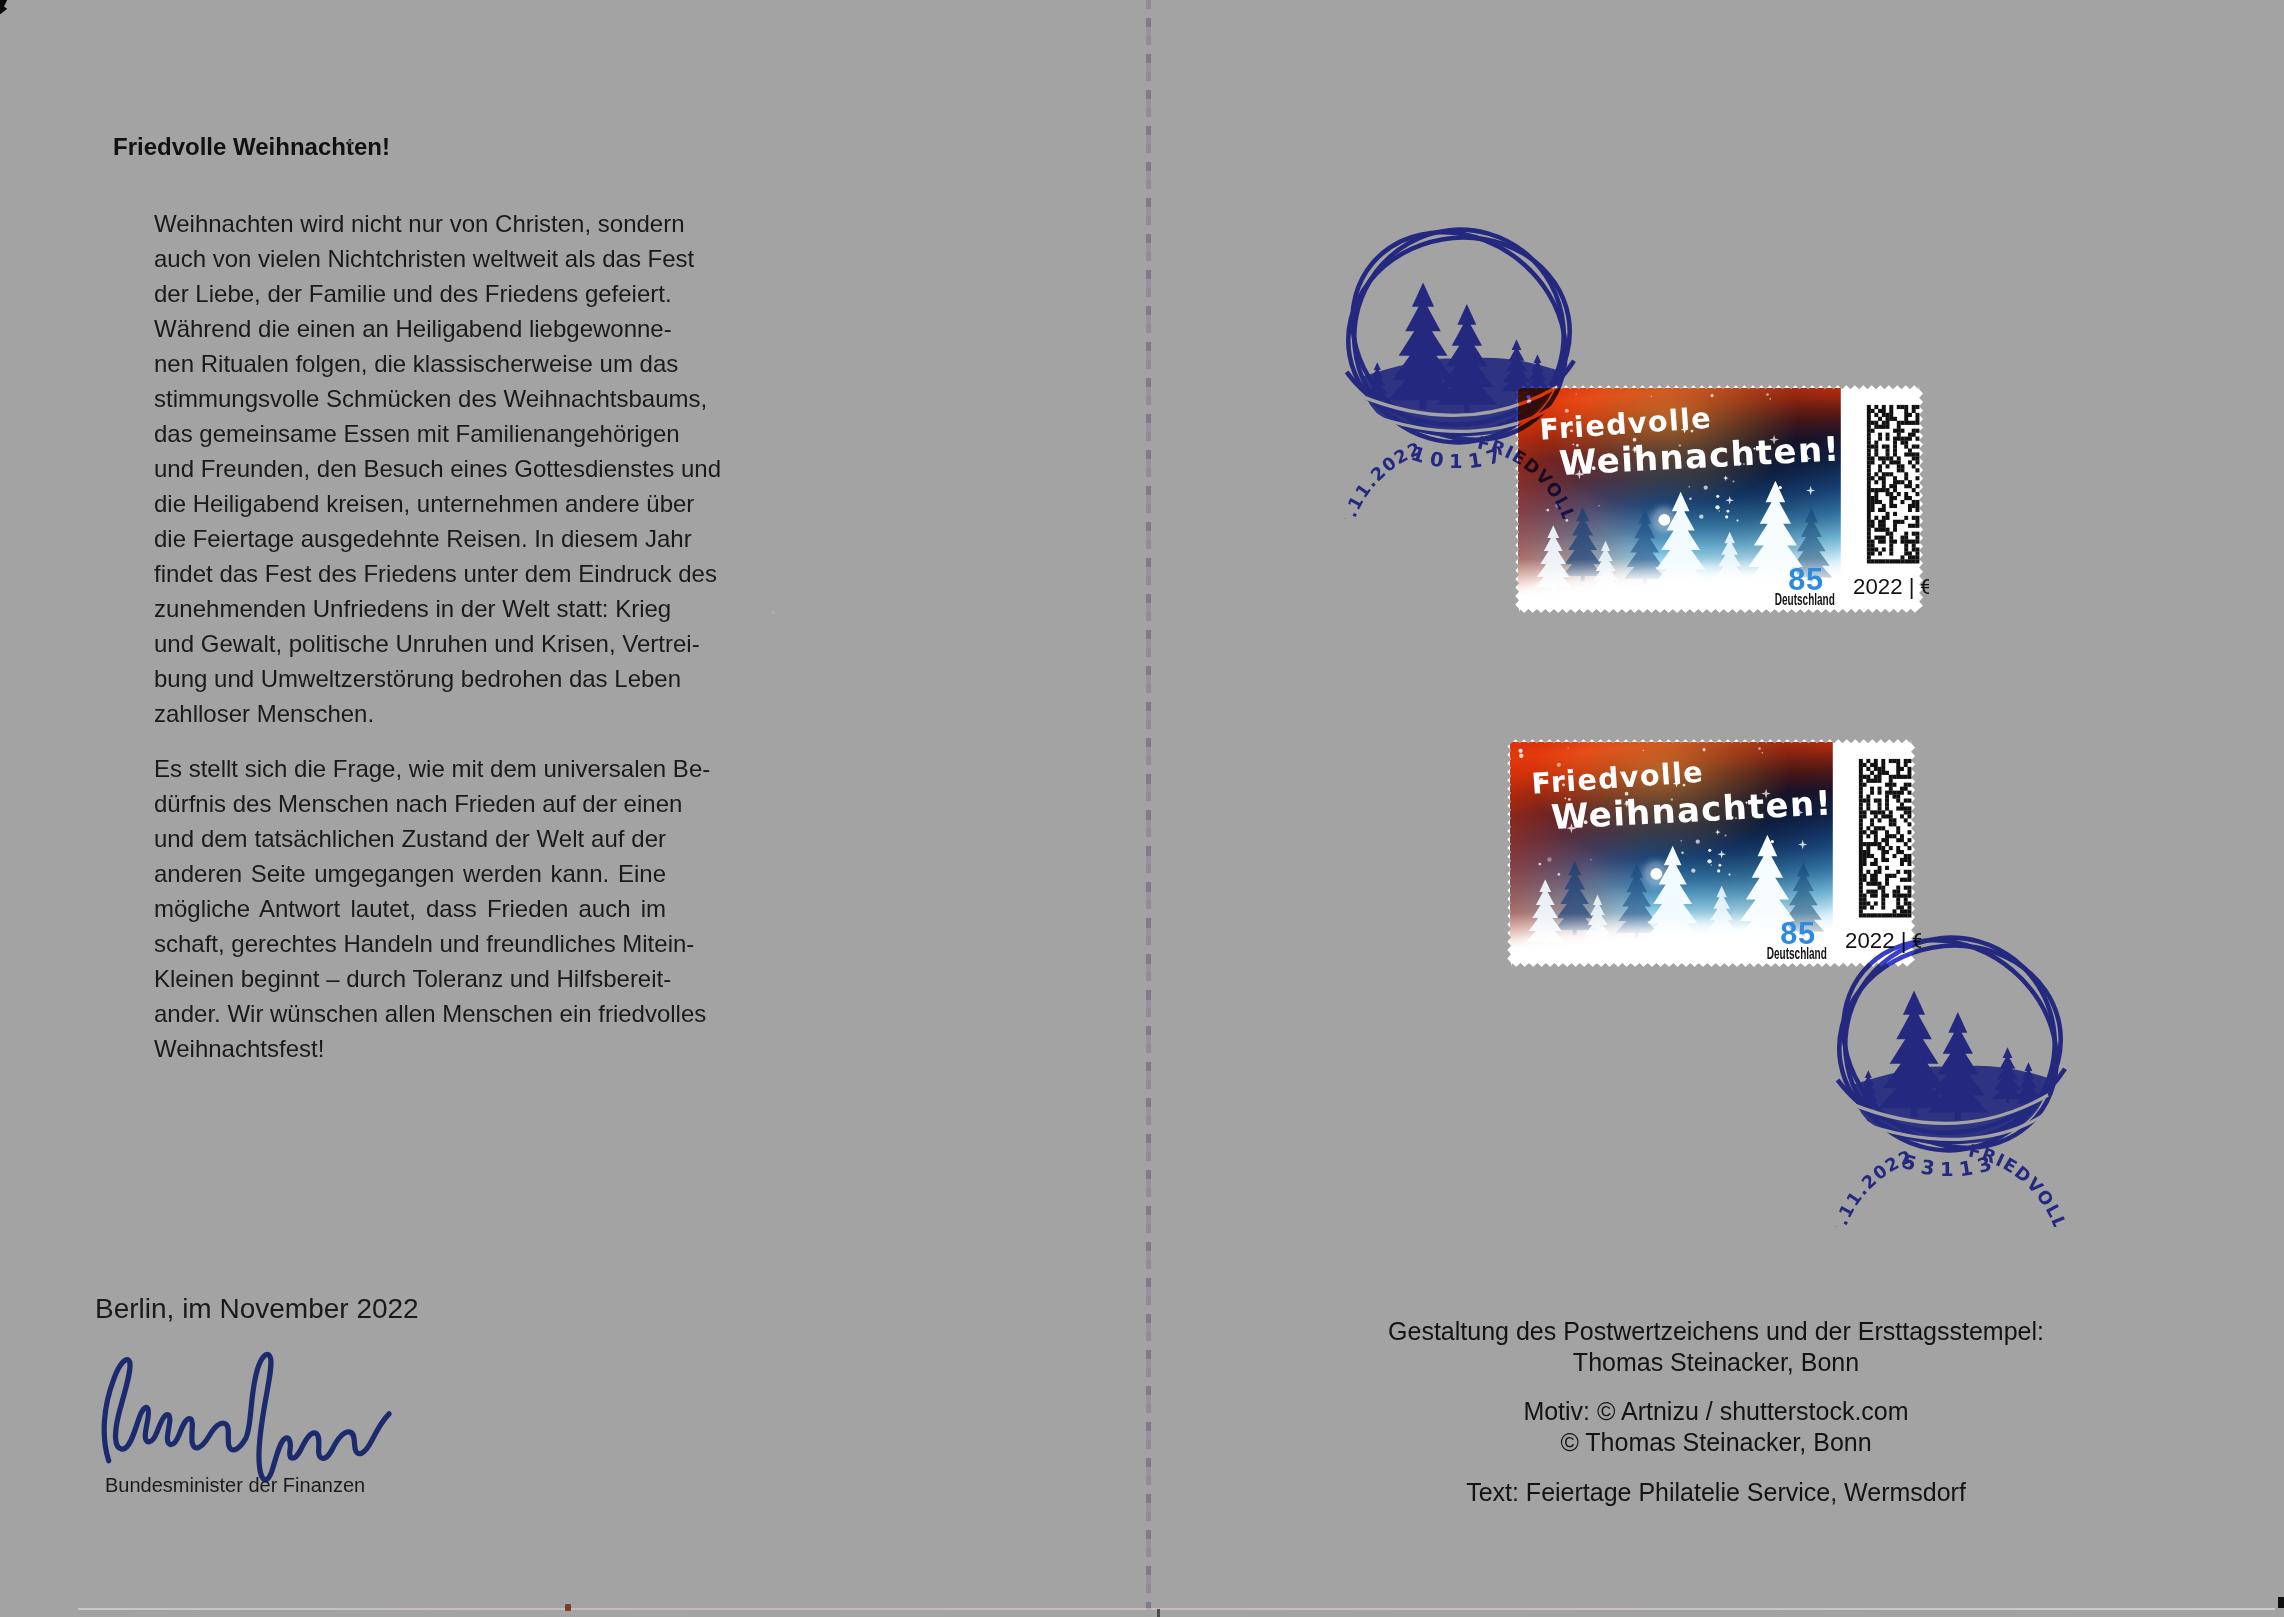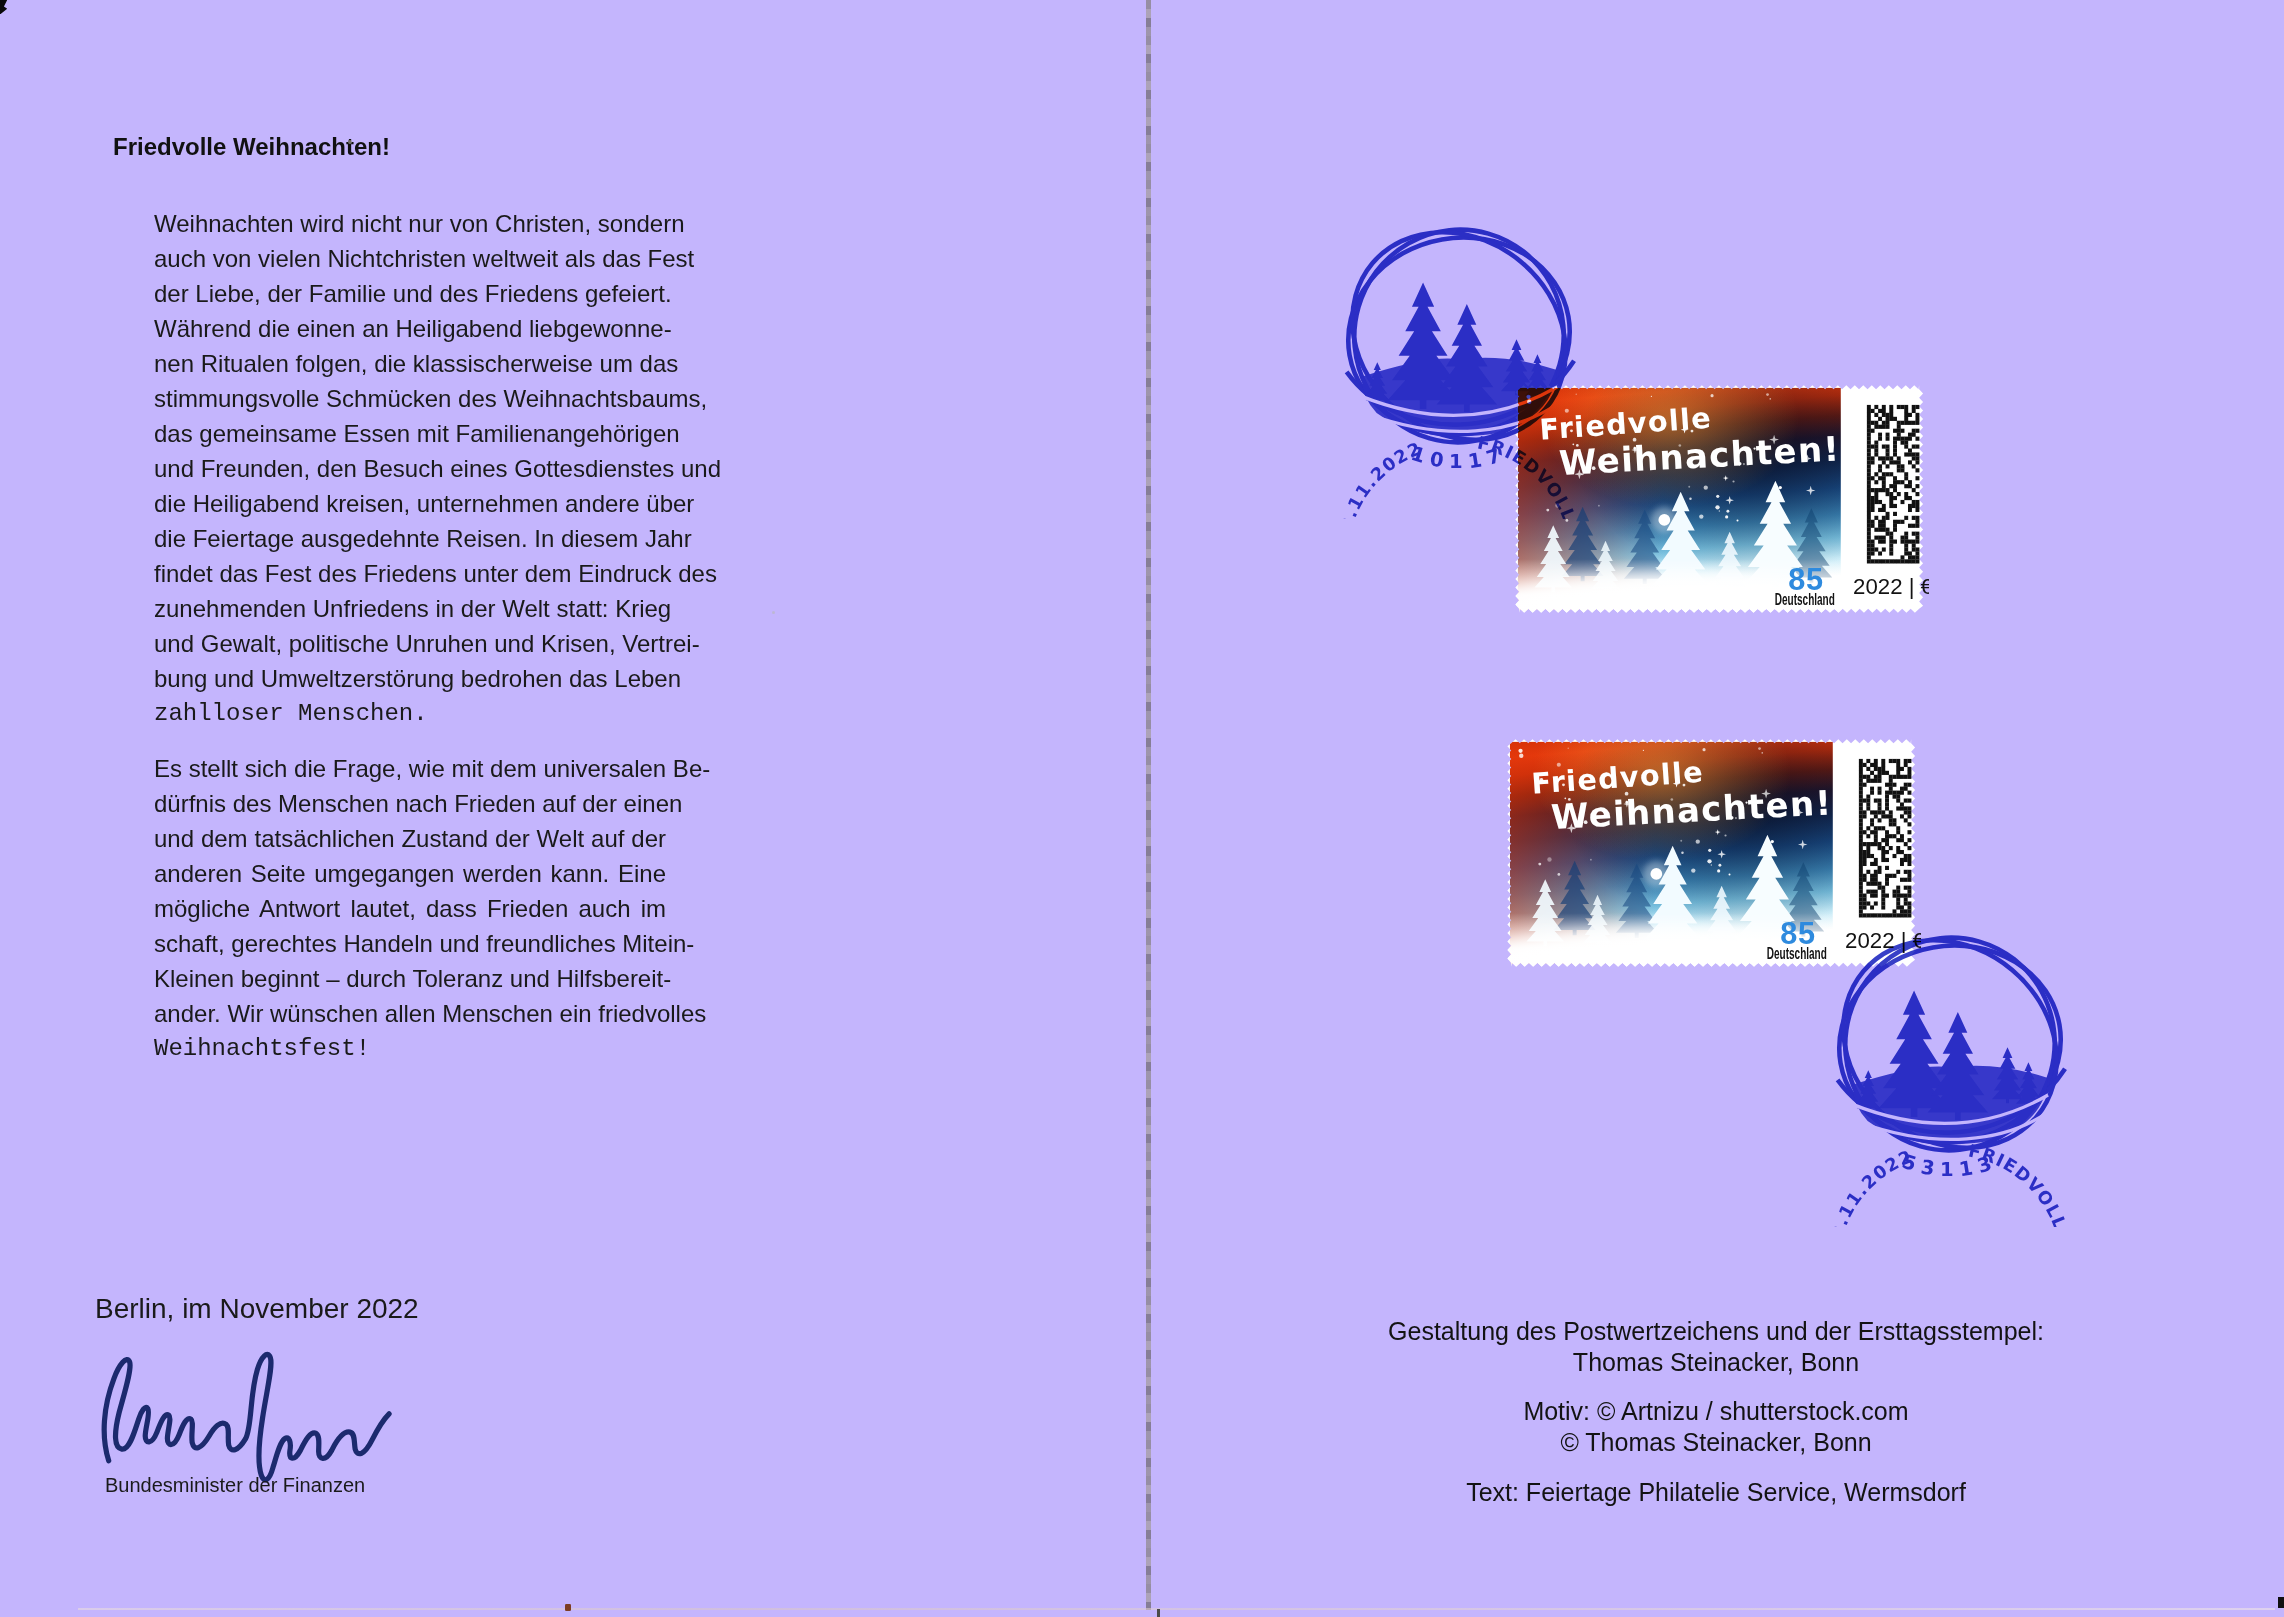--- a/index.html
+++ b/index.html
@@ -1,35 +1,35 @@
 <!DOCTYPE html>
 <html style="--cancel-blue: #2c35c4; --signature-ink: #1c2a6e; --value-blue: #2e8ade;font-size:10.5px"><head>
 <meta charset="utf-8">
 <style>
   html,body{margin:0;padding:0;background:#e8e8e8;}
-  .sheet{position:relative;width:2284px;height:1618px;background:#c4b5fd;overflow:hidden;
+  .sheet{position:relative;width:2284px;height:1618px;background:#a3a3a3;overflow:hidden;
          font-family:"Liberation Sans",sans-serif;color:#161616;}
   
   .fold-line{position:absolute;left:1146px;top:0;width:4.6px;height:1610px;opacity:.85;
     background:repeating-linear-gradient(180deg,#8e8794 0 9.2px,#a89fab 9.2px 17.7px,#7b7484 17.7px 27.5px,#978f9d 27.5px 36px);}
   .corner-mark{position:absolute;left:0;top:0;width:7.2px;height:14.4px;background:#0a0a0a;
     clip-path:polygon(0 0,100% 0,55% 45%,100% 60%,0 100%);}
   .title-dot{position:absolute;left:348px;top:140px;width:3.9px;height:3.9px;border-radius:50%;background:#9f9a93;opacity:.7;}
   .bottom-line{position:absolute;left:78px;top:1608px;width:2197px;height:2px;opacity:.6;
     background:linear-gradient(90deg,#e9dcdf,#d9c6cb 30%,#e4d4d8 70%,#efe4e6);}
   .speck-brown{position:absolute;left:565px;top:1604px;width:5.9px;height:6.5px;background:#7d3d22;border-radius:1.3px;}
   .right-nub{position:absolute;left:2278px;top:1597px;width:5.9px;height:11px;background:#101010;}
   .fold-tick{position:absolute;left:1157px;top:1609px;width:2.6px;height:8.5px;background:#4a4a4a;}
   .speck-gray{position:absolute;width:3.3px;height:3.3px;border-radius:50%;background:#b9b9b9;opacity:.6;}
 
   
   .page-title{position:absolute;left:113px;top:133px;width:553px;font-size:24px;font-weight:bold;color:#111;}
   .para{position:absolute;left:113px;width:553px;font-size:24px;color:#1a1a1a;}
   .para .tline{height:35px;line-height:35px;text-align:justify;text-align-last:justify;white-space:nowrap;margin-left:41px;}
-  .para .tline:last-child{text-align-last:left;font-family:Liberation Mono, monospace;}
+  .para .tline:last-child{text-align-last:left;}
   .dateline{position:absolute;left:95px;top:1293px;font-size:28px;color:#1a1a1a;}
   .signer-role{position:absolute;left:105px;top:1474px;font-size:20px;color:#1a1a1a;}
   .signature-box{position:absolute;left:98px;top:1333px;width:307px;height:163px;}
 
   
   .stamp{position:absolute;width:415px;height:230px;}
   .stamp-a{left:1514px;top:384px;}
   .stamp-b{left:1506px;top:738px;}
   .cancel{position:absolute;width:366px;height:366px;mix-blend-mode:multiply;opacity:.95;}
   .cancel-berlin{left:1276px;top:153px;}

